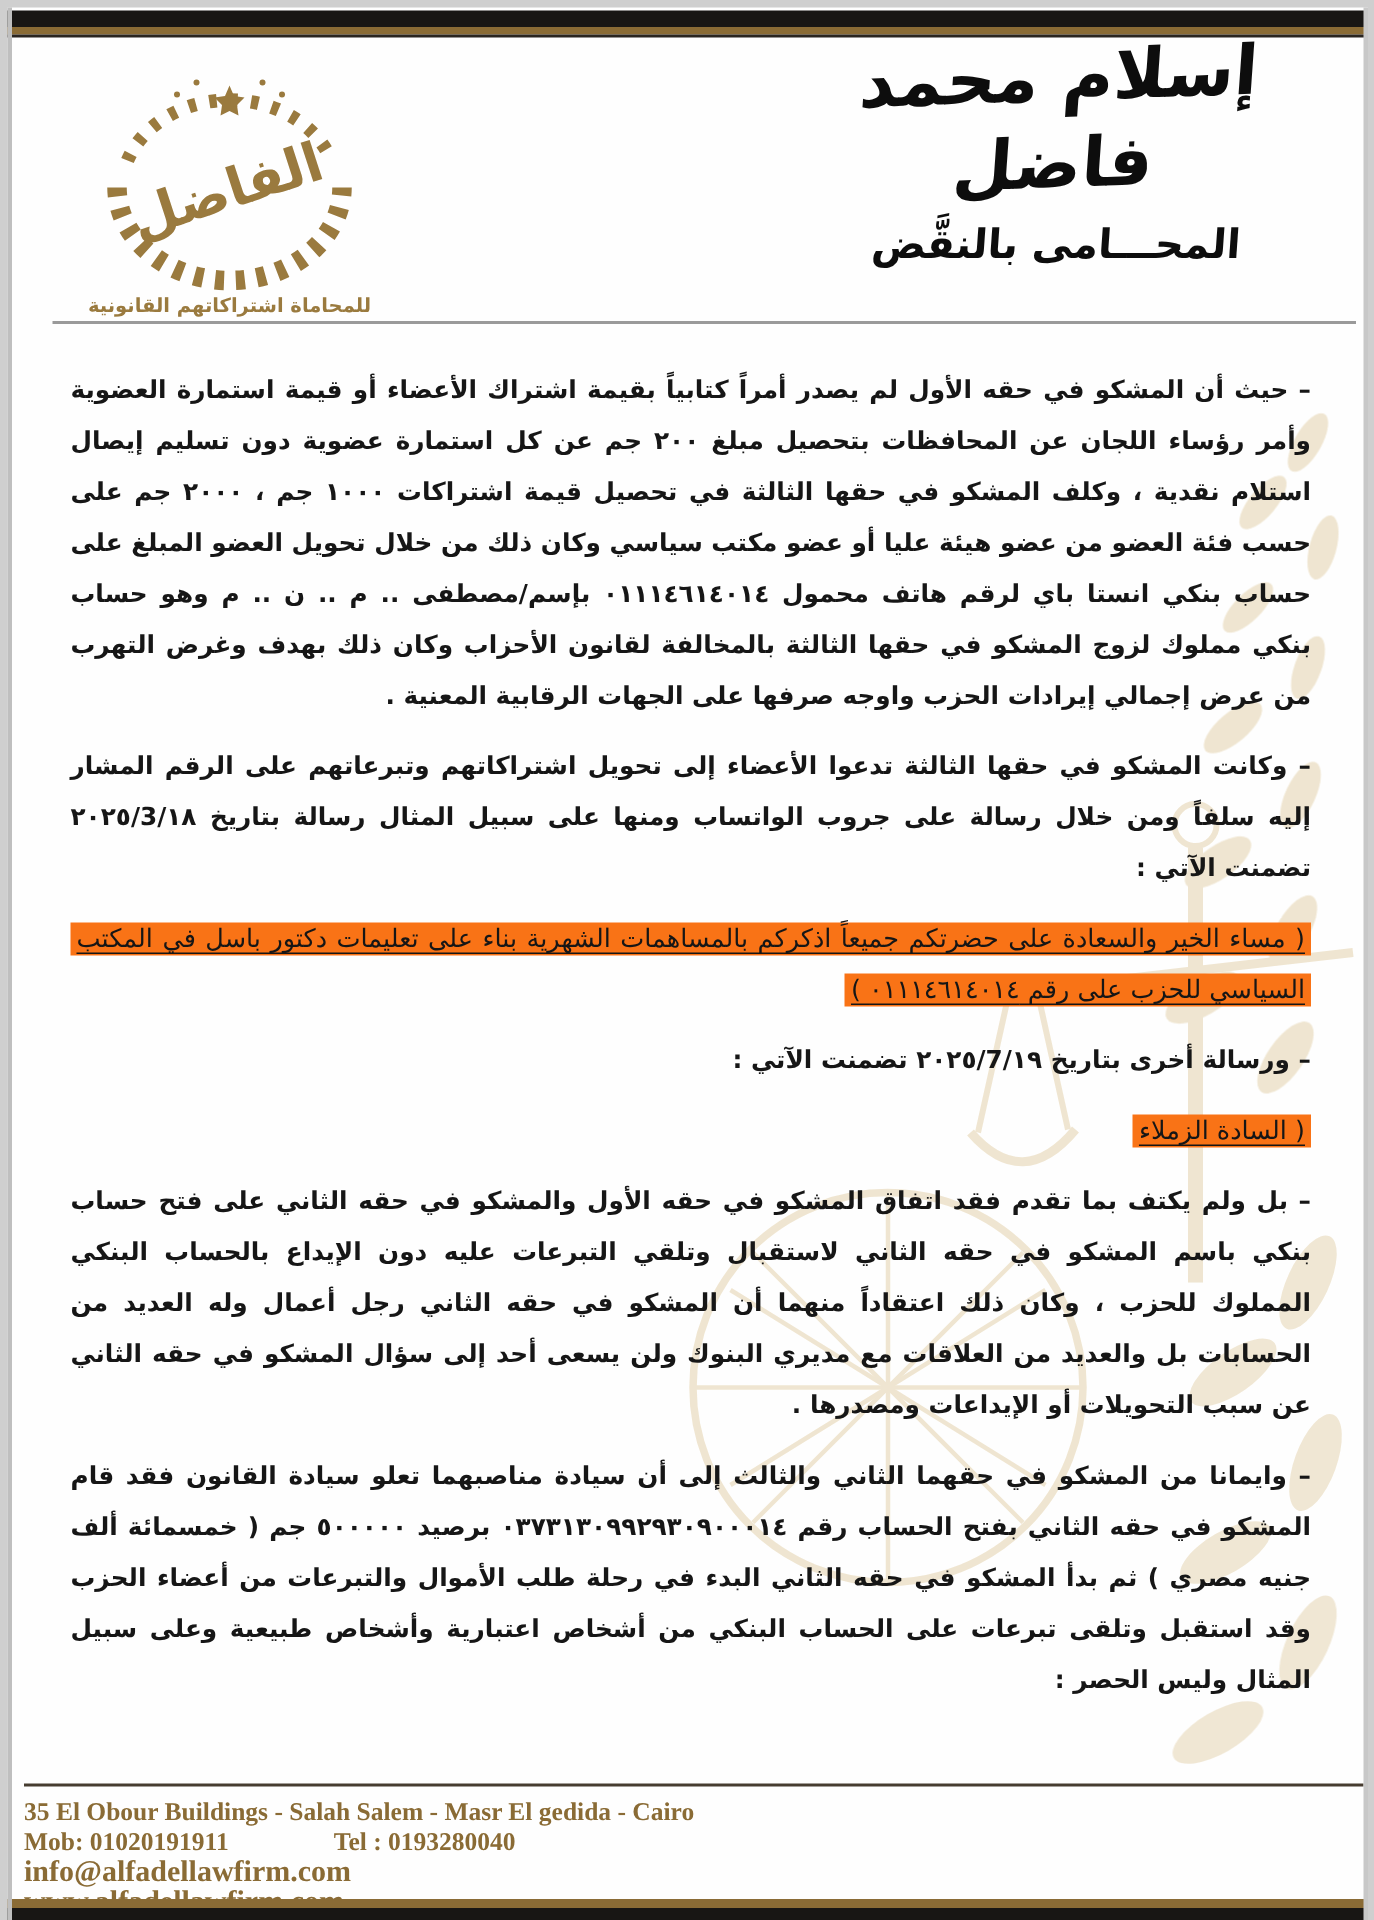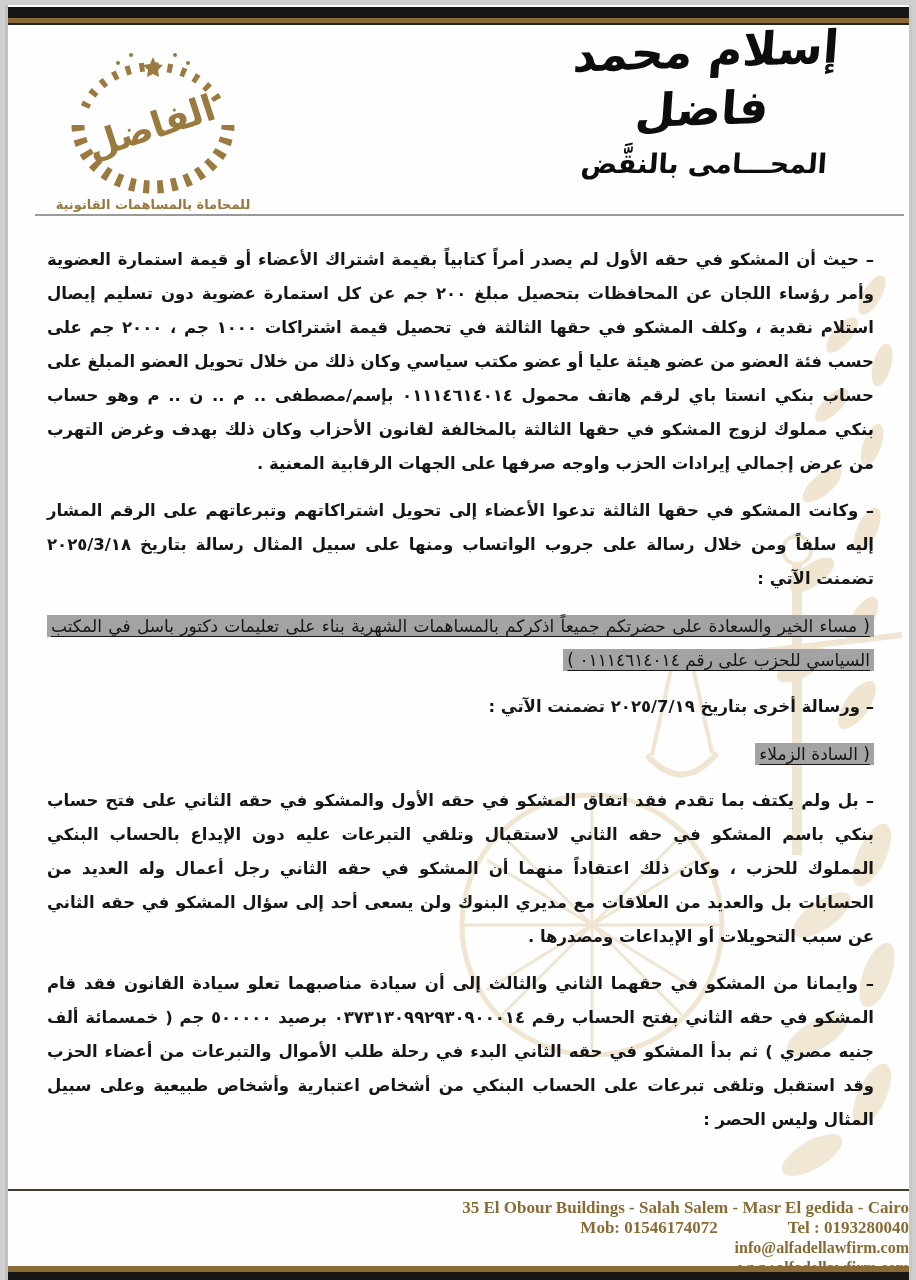--- a/index.html
+++ b/index.html
@@ -25,32 +25,32 @@
 
   
   .wm{position:absolute;right:0;top:230px;width:470px;height:1000px;pointer-events:none;}
 
   
   .doc-body{position:absolute;left:42px;right:38px;top:238px;direction:rtl;
             font-size:16.5px;font-weight:bold;line-height:34px;color:#161616;
             text-align:justify;text-align-last:right;}
   .doc-body p{margin:0 0 13px 0;}
   .quote{font-weight:normal;font-size:17px;margin:0 0 13px 0;}
-  .hl{background:#a3a3a3;text-decoration:underline;text-underline-offset:4px;
+  .hl{background:#f97316;text-decoration:underline;text-underline-offset:4px;
       padding:1px 4px;-webkit-box-decoration-break:clone;box-decoration-break:clone;}
   .mt-big{margin-top:22px;}
 
   
-  .footer{position:absolute;left:0;right:3px;top:1184px;border-top:2px solid #463c30;
-          text-align:right;color:#8a6b35;font-family:"Liberation Serif","DejaVu Serif",serif;
+  .footer{position:absolute;left:11px;right:3px;top:1184px;border-top:2px solid #463c30;
+          text-align:left;color:#8a6b35;font-family:"Liberation Serif","DejaVu Serif",serif;
           font-weight:bold;padding-top:7px;line-height:20px;}
   .footer .addr{font-size:17px;}
   .footer .contacts{font-size:17px;}
   .footer .contacts .gap{display:inline-block;width:70px;}
-  .footer .mail,.footer .site{font-size:16px;}
+  .footer .mail,.footer .site{font-size:20px;}
 </style>
 </head>
 <body>
 
 <div class="photo">
   <div class="page">
 
     <div class="band-top-black"></div>
     <div class="band-top-gold"></div>
     <div class="band-top-thin"></div>
@@ -101,21 +101,21 @@
           <path d="M120 10 l3 7 7 1 -5 5 1 7 -6 -3 -6 3 1 -7 -5 -5 7 -1 z" fill="#9a7a3e" stroke="none"></path>
           <circle cx="98" cy="8" r="2" fill="#9a7a3e" stroke="none"></circle>
           <circle cx="142" cy="8" r="2" fill="#9a7a3e" stroke="none"></circle>
           <circle cx="85" cy="16" r="2" fill="#9a7a3e" stroke="none"></circle>
           <circle cx="155" cy="16" r="2" fill="#9a7a3e" stroke="none"></circle>
           <path d="M45 78 a75 62 0 1 0 150 0" stroke-width="13" stroke-dasharray="6 8"></path>
           <path d="M52 60 a72 60 0 0 1 136 0" stroke-width="9" stroke-dasharray="5 9"></path>
         </g>
         <text x="120" y="92" text-anchor="middle" fill="#9a7a3e" font-family="DejaVu Sans, sans-serif" font-size="36" font-weight="bold" transform="rotate(-18 120 86)">الفاضل</text>
       </svg>
-      <div class="logo-sub">للمحاماة بالمساهمات القانونية</div>
+      <div class="logo-sub">للمحاماة اشتراكاتهم القانونية</div>
     </div>
 
     <div class="callig">
       <div class="callig-name">إسلام محمد فاضل</div>
       <div class="callig-title">المحـــامى بالنقَّض</div>
     </div>
 
     <div class="header-rule"></div>
 
     <div class="doc-body">
@@ -125,21 +125,21 @@
       <p class="mt-big">– ورسالة أخرى بتاريخ ٢٠٢٥/7/١٩ تضمنت الآتي :</p>
       <div class="quote"><span class="hl">( السادة الزملاء</span></div>
       <p class="mt-big">– بل ولم يكتف بما تقدم فقد اتفاق المشكو في حقه الأول والمشكو في حقه الثاني على فتح حساب بنكي باسم المشكو في حقه الثاني لاستقبال وتلقي التبرعات عليه دون الإيداع بالحساب البنكي المملوك للحزب ، وكان ذلك اعتقاداً منهما أن المشكو في حقه الثاني رجل أعمال وله العديد من الحسابات بل والعديد من العلاقات مع مديري البنوك ولن يسعى أحد إلى سؤال المشكو في حقه الثاني عن سبب التحويلات أو الإيداعات ومصدرها .</p>
       <p class="mt-big">– وايمانا من المشكو في حقهما الثاني والثالث إلى أن سيادة مناصبهما تعلو سيادة القانون فقد قام المشكو في حقه الثاني بفتح الحساب رقم ٠٣٧٣١٣٠٩٩٢٩٣٠٩٠٠٠١٤ برصيد ٥٠٠٠٠٠ جم ( خمسمائة ألف جنيه مصري ) ثم بدأ المشكو في حقه الثاني البدء في رحلة طلب الأموال والتبرعات من أعضاء الحزب وقد استقبل وتلقى تبرعات على الحساب البنكي من أشخاص اعتبارية وأشخاص طبيعية وعلى سبيل المثال وليس الحصر :</p>
 
     </div>
 
     <div class="footer">
       <div class="addr">35 El Obour Buildings - Salah Salem - Masr El gedida - Cairo</div>
       <div class="contacts">
-        <span>Mob: 01546174072</span><span class="gap"></span><span>Tel : 0193280040</span>
+        <span>Mob: 01020191911</span><span class="gap"></span><span>Tel : 0193280040</span>
       </div>
       <div class="mail">info@alfadellawfirm.com</div>
       <div class="site">www.alfadellawfirm.com</div>
     </div>
 
     <div class="band-bot-gold"></div>
     <div class="band-bot-black"></div>
     <div class="edge-left"></div>
     <div class="edge-right"></div>
   </div>

